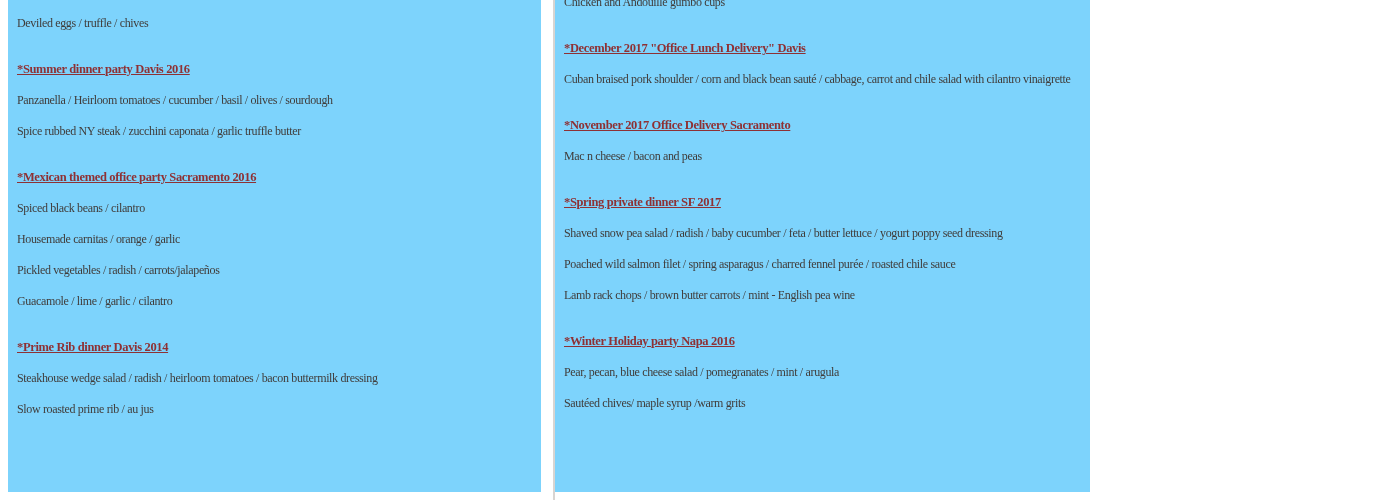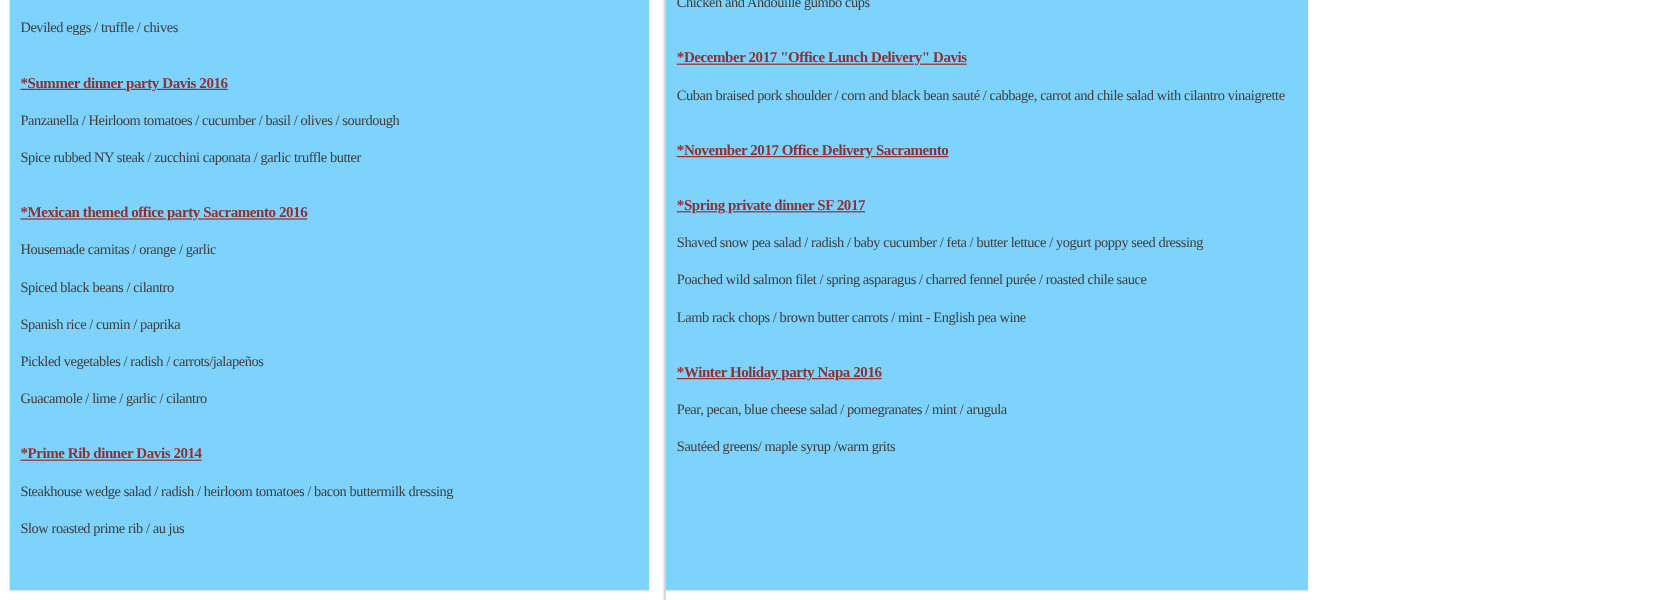--- a/index.html
+++ b/index.html
@@ -62,39 +62,39 @@
 <body>
 
 <div class="stage">
   <div class="panel panel-left">
     <div class="col">
         <p class="menu-item">Deviled eggs / truffle / chives</p>
         <h2 class="event-heading">*Summer dinner party Davis 2016</h2>
         <p class="menu-item">Panzanella / Heirloom tomatoes / cucumber / basil / olives / sourdough</p>
         <p class="menu-item">Spice rubbed NY steak / zucchini caponata / garlic truffle  butter</p>
         <h2 class="event-heading">*Mexican themed office party Sacramento 2016</h2>
+        <p class="menu-item">Spiced black beans / cilantro</p>
         <p class="menu-item">Housemade carnitas / orange / garlic</p>
-        <p class="menu-item">Spiced black beans / cilantro</p>
-        <p class="menu-item">Spanish rice / cumin / paprika</p>
         <p class="menu-item">Pickled vegetables / radish / carrots/jalapeños</p>
         <p class="menu-item">Guacamole / lime / garlic / cilantro</p>
         <h2 class="event-heading">*Prime Rib dinner Davis 2014</h2>
         <p class="menu-item">Steakhouse wedge salad / radish / heirloom tomatoes / bacon buttermilk dressing</p>
         <p class="menu-item">Slow roasted prime rib / au jus</p>
       </div>
   </div>
   <div class="divider"></div>
   <div class="panel panel-right">
     <div class="col">
         <p class="menu-item">Chicken and Andouille gumbo cups</p>
         <h2 class="event-heading">*December 2017 "Office Lunch Delivery" Davis</h2>
         <p class="menu-item">Cuban braised pork shoulder / corn and black bean sauté / cabbage, carrot and chile salad with cilantro vinaigrette</p>
         <h2 class="event-heading">*November 2017 Office Delivery Sacramento</h2>
+        <p class="menu-item">Mac n cheese / bacon and peas</p>
         <h2 class="event-heading">*Spring private dinner SF 2017</h2>
         <p class="menu-item">Shaved snow pea salad / radish / baby cucumber / feta / butter lettuce / yogurt poppy seed dressing</p>
         <p class="menu-item">Poached wild salmon filet / spring asparagus / charred fennel purée / roasted chile sauce</p>
         <p class="menu-item">Lamb rack chops / brown butter carrots / mint - English pea wine</p>
         <h2 class="event-heading">*Winter Holiday party Napa 2016</h2>
         <p class="menu-item">Pear, pecan, blue cheese salad / pomegranates / mint / arugula</p>
-        <p class="menu-item">Sautéed greens/ maple syrup /warm grits</p>
+        <p class="menu-item">Sautéed chives/ maple syrup /warm grits</p>
       </div>
   </div>
 </div>
 
 </body></html>

